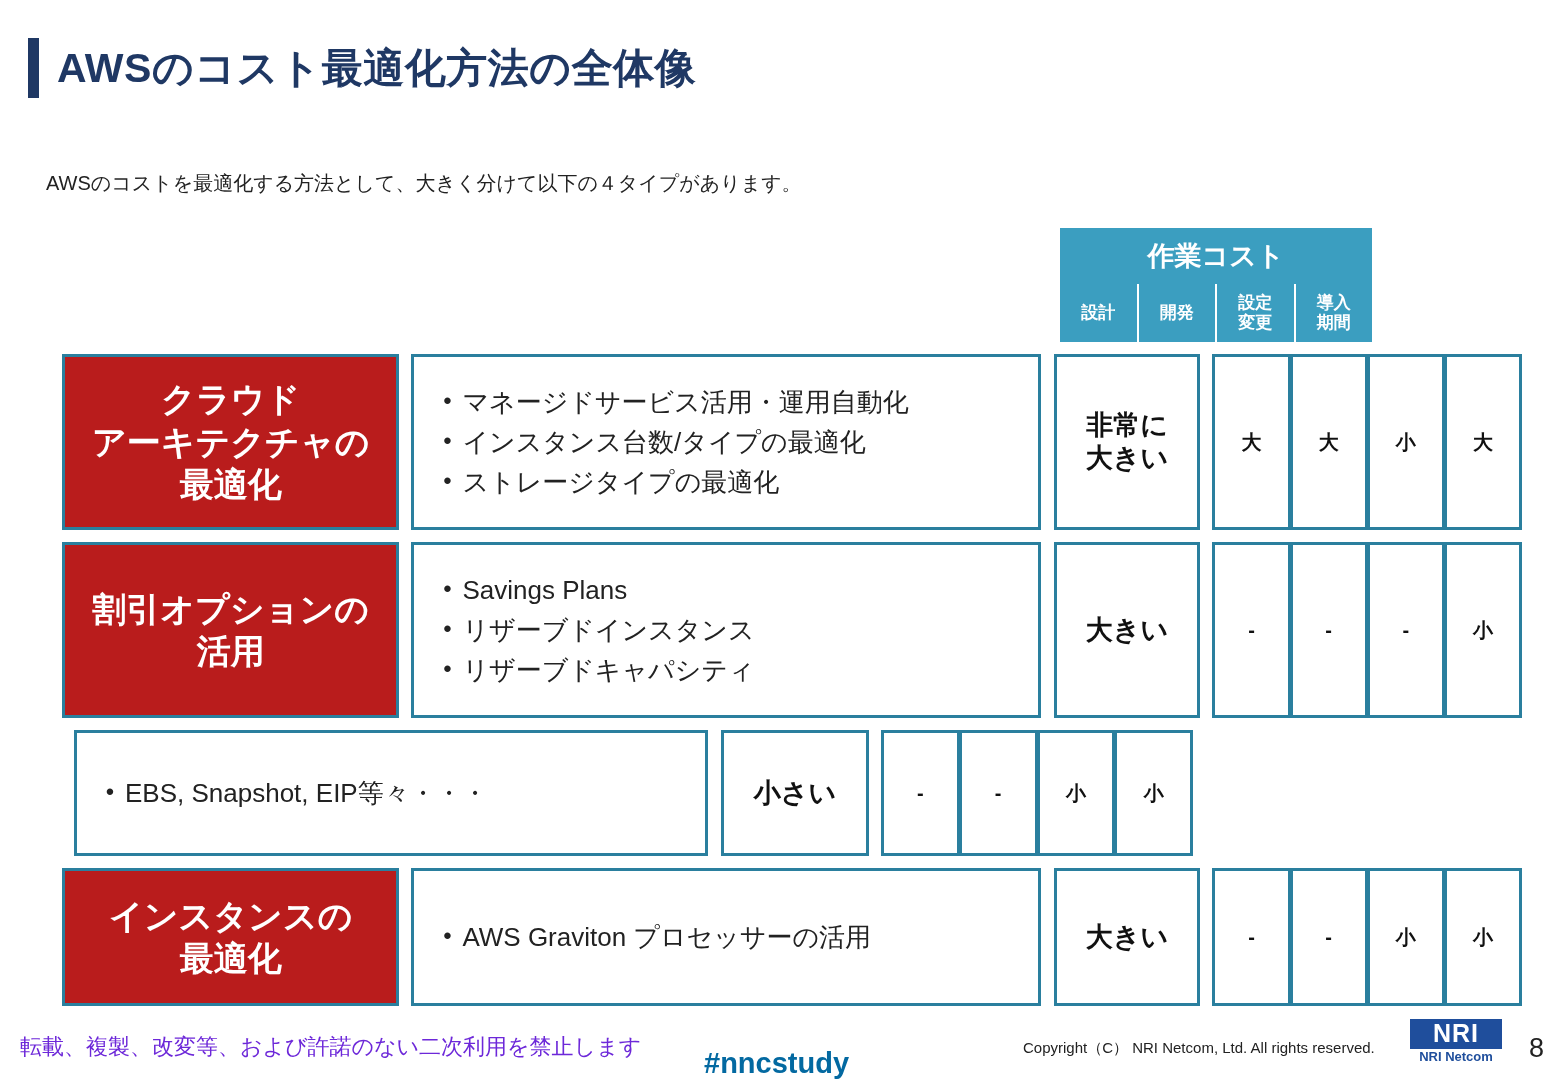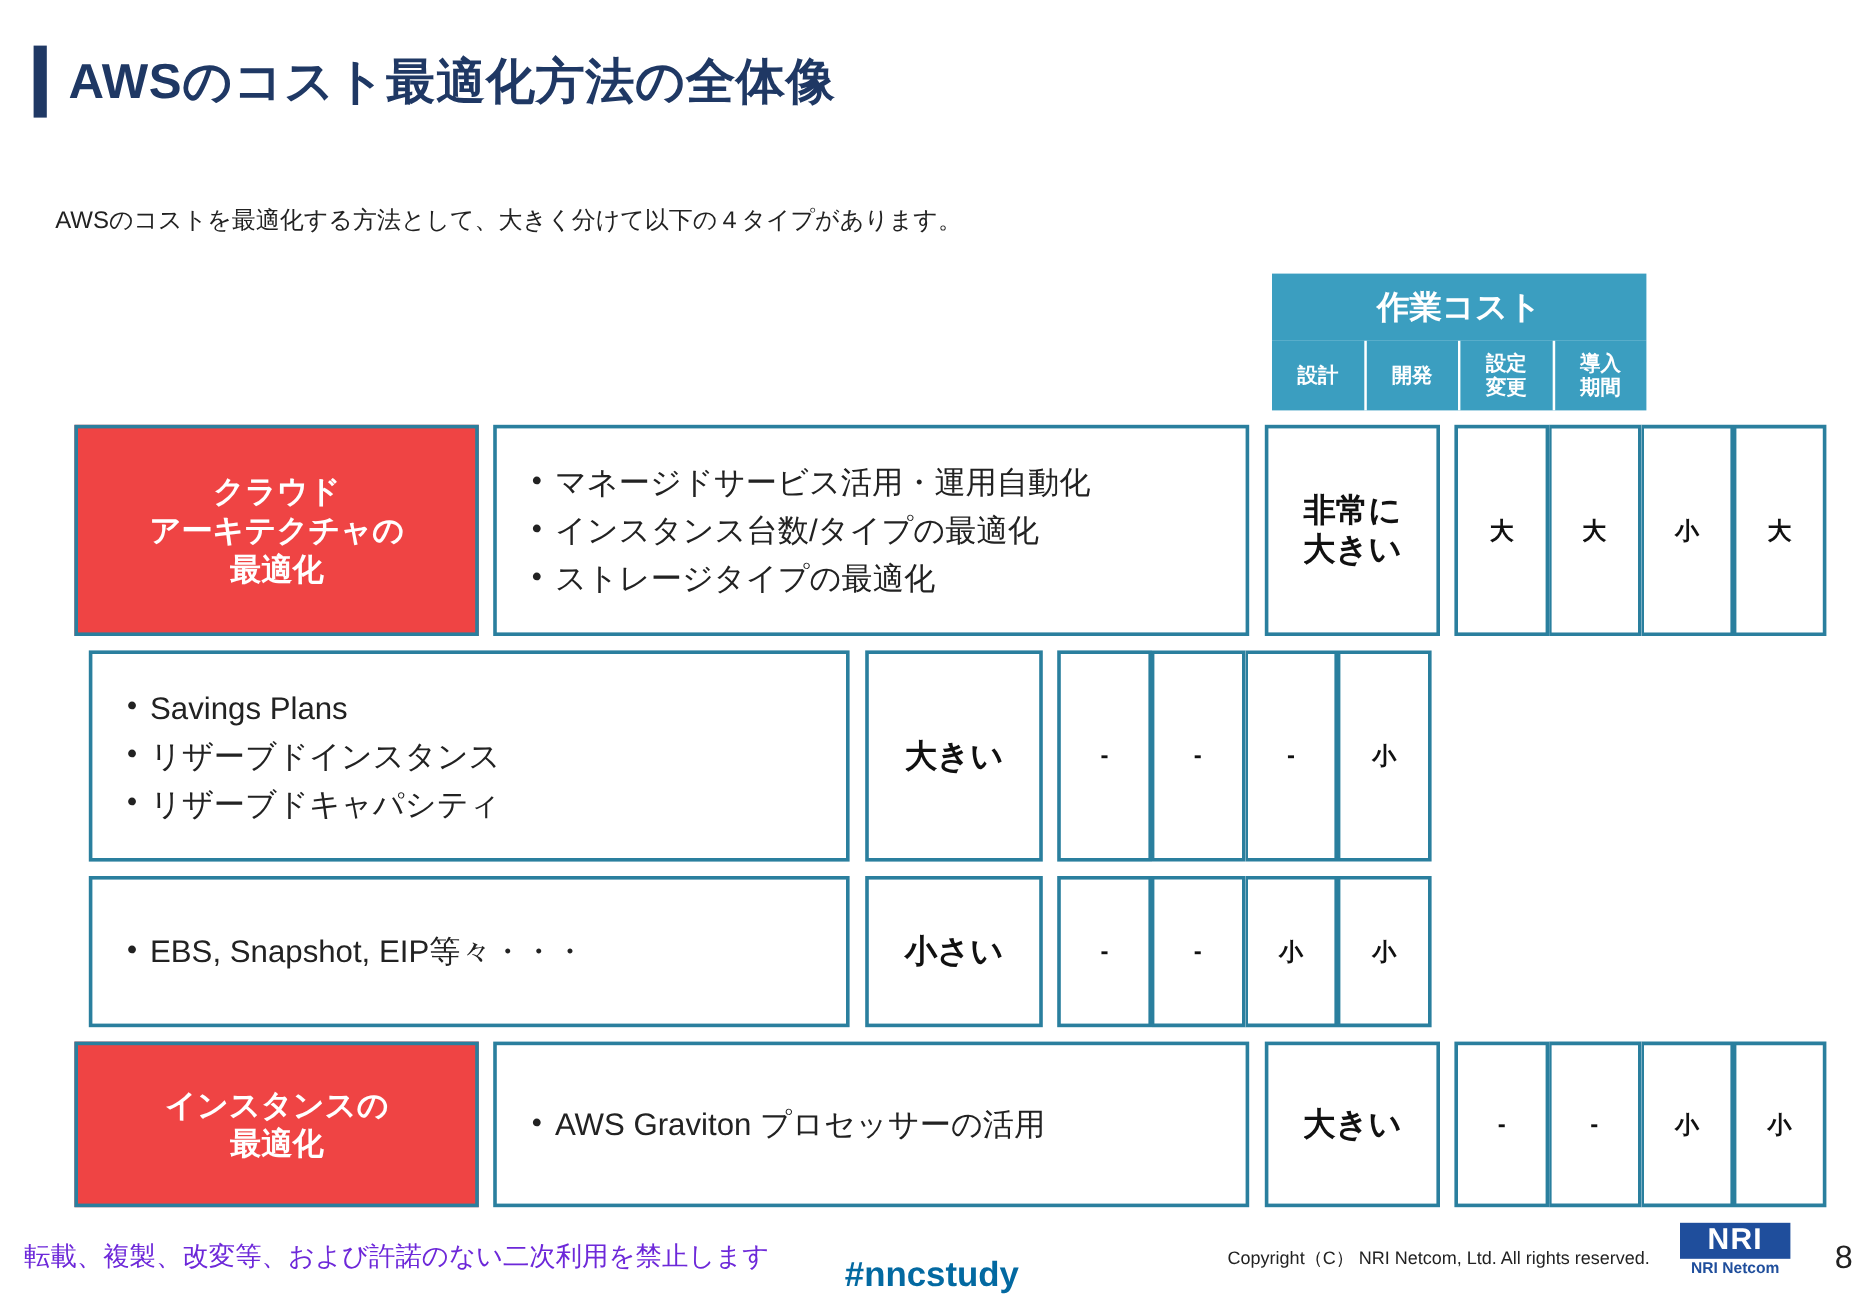--- a/index.html
+++ b/index.html
@@ -120,24 +120,24 @@
   .hdr-sub:first-child { border-left: none; }
 
   
   .row {
     display: flex;
     align-items: stretch;
     margin-top: 12px;
   }
   .cat-cell {
     width: 340px;
-    background: #ef4444;
+    background: #b91c1c;
     border: 3px solid #2a7f9e;
     color: #ffffff;
-    font-size: 26px;
+    font-size: 34px;
     font-weight: bold;
     display: flex;
     flex-direction: column;
     align-items: center;
     justify-content: center;
     text-align: center;
     line-height: 1.25;
     box-sizing: border-box;
   }
   .items-cell {
@@ -227,21 +227,21 @@
   .footer-copy {
     position: absolute;
     left: 1023px;
     bottom: 22px;
     font-size: 15px;
     color: #222222;
     white-space: nowrap;
   }
   .footer-logo {
     position: absolute;
-    right: 68px;
+    right: 58px;
     bottom: 14px;
     width: 92px;
     text-align: center;
     margin-top: 20px;
   }
   .logo-main {
     background: #1f4e9c;
     color: #ffffff;
     font-size: 25px;
     font-weight: bold;
@@ -325,20 +325,24 @@
     </div>
     <div class="work-cells">
       <div class="work-cell">大</div>
       <div class="work-cell">大</div>
       <div class="work-cell">小</div>
       <div class="work-cell">大</div>
     </div>
   </div>
 
   <div class="row h-row2">
+    <div class="cat-cell">
+      <span>割引オプションの</span>
+      <span>活用</span>
+    </div>
     <div class="items-cell">
       <div class="bullet-line">
         <span class="bullet-dot">•</span>
         <span>Savings Plans</span>
       </div>
       <div class="bullet-line">
         <span class="bullet-dot">•</span>
         <span>リザーブドインスタンス</span>
       </div>
       <div class="bullet-line">

